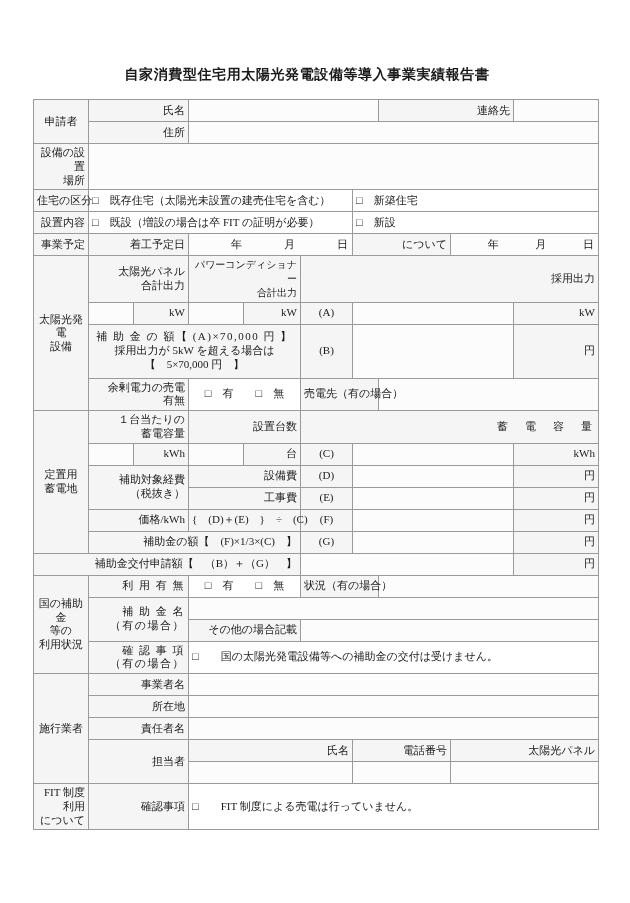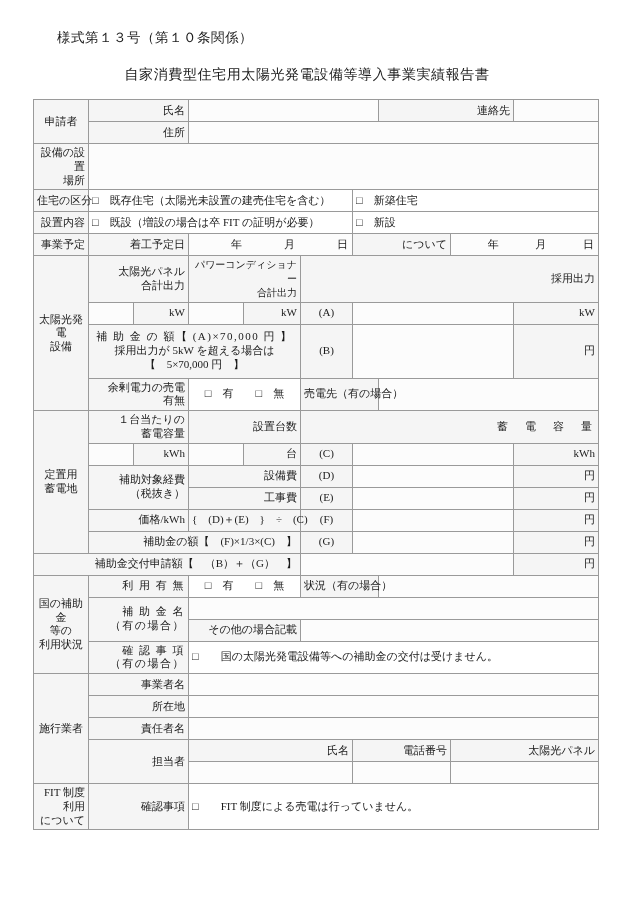--- a/index.html
+++ b/index.html
@@ -29,21 +29,21 @@
     letter-spacing: 0.5px;
     white-space: nowrap;
   }
   .doc-title {
     position: absolute;
     left: 0;
     right: 16px;
     top: 66px;
     text-align: center;
     font-size: 14px;
-    font-weight: normal;
+    font-weight: bold;
     letter-spacing: 0.6px;
   }
   table.form {
     position: absolute;
     left: 33px;
     top: 99px;
     width: 565px;
     border-collapse: collapse;
     table-layout: fixed;
   }
@@ -71,21 +71,20 @@
   .sp2   { letter-spacing: 1.5px; }
   .cell-num { background:#f5f5f5; text-align:center; white-space:nowrap; }
   .mline { line-height: 1.35; }
   .formula { text-align: center; line-height: 1.45; padding: 3px 2px; }
 </style>
 </head>
 <body>
 
 <div class="page">
 
-  <div class="form-no">様式第１３号（第１０条関係）</div>
   <div class="doc-title">自家消費型住宅用太陽光発電設備等導入事業実績報告書</div>
 
   <table class="form">
     <colgroup>
       <col style="width:55px">
       <col style="width:45px">
       <col style="width:55px">
       <col style="width:55px">
       <col style="width:57px">
       <col style="width:52px">

